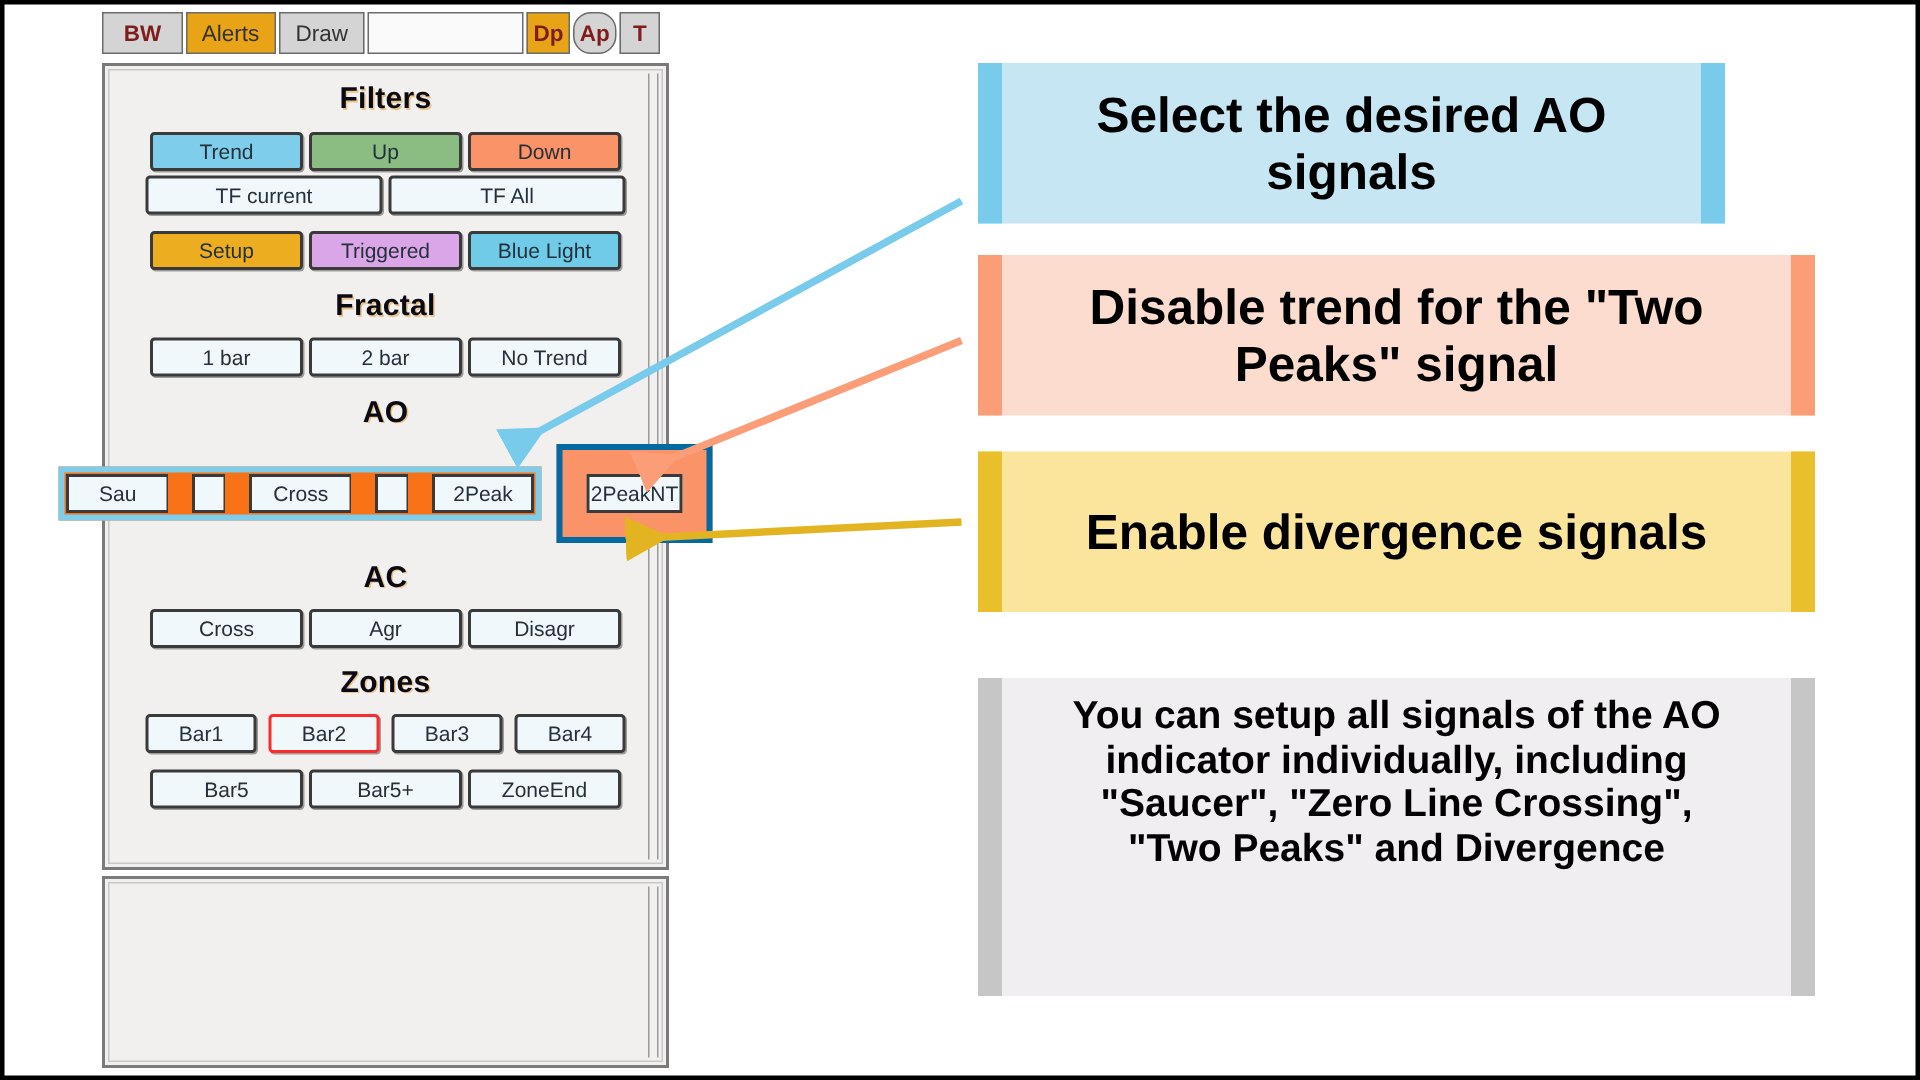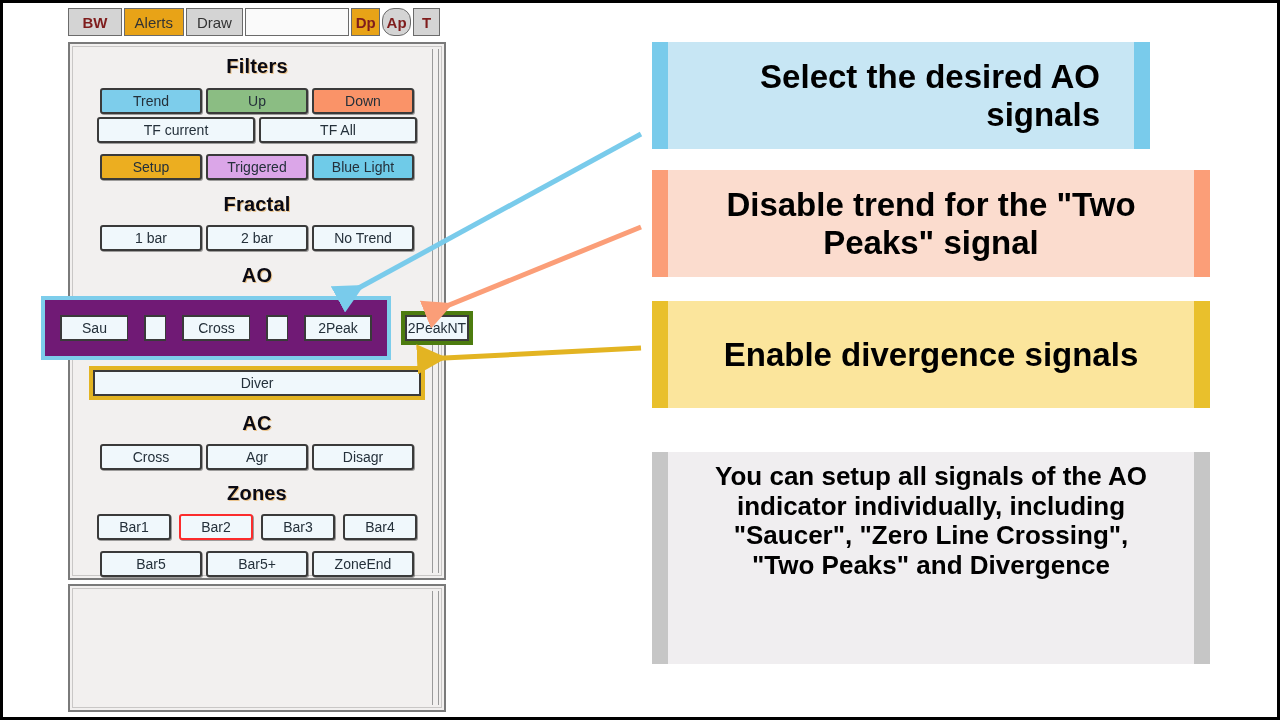--- a/index.html
+++ b/index.html
@@ -98,32 +98,32 @@
   .btn.orange { background:#fa9368; }
   .btn.gold   { background:#ecae20; }
   .btn.purple { background:#dba6e8; }
   .btn.cyan   { background:#6fcbe8; }
   .btn.redline{ border-color:#fb2c2c; }
 
   
   .ao-wrap { position:relative; display:flex; justify-content:center; align-items:center; gap:0; }
   .ao-hl {
     border:4px solid #7dcdeb;
-    padding:15px; display:flex; gap:16px; background:#701a75;
+    padding:1px; display:flex; gap:16px; background:#f97316;
   }
   .ao-btn {
     background:#f0f8fc; border:2px solid #3a3a3a; border-right-width:1px;
     font-size:14px; color:#24303a; height:26px;
     display:flex; align-items:center; justify-content:center;
   }
   .ao-btn:last-child { border-right-width:2px; }
   .ao-b-wide { width:68px; }
   .ao-b-narrow { width:22px; }
   .ao-nt-hl {
-    border:4px solid #4d7c0f; background:#fa9368; padding:0;
+    border:4px solid #0369a1; background:#fa9368; padding:16px;
     margin-left:10px;
   }
   .ao-nt {
     background:#f0f8fc; border:2px solid #3a3a3a; height:26px; width:64px;
     font-size:14px; color:#24303a; display:flex; align-items:center; justify-content:center;
   }
   .diver-hl {
     border:4px solid #e3b422; background:#e3b422; padding:0;
     width:336px;
   }
@@ -137,21 +137,21 @@
     position:absolute;
     display:flex; align-items:center; justify-content:center;
     text-align:center;
     font-weight:bold; color:#000;
     padding:6px 34px;
   }
   .callout .ctext { width:100%; line-height:1.14; }
 
   #callout-1 { left:652px; top:42px;  width:498px; height:107px;
                background:#c7e6f4; border-left:16px solid #79cbeb; border-right:16px solid #79cbeb;
-               font-size:33px;text-align:right; }
+               font-size:33px; }
   #callout-2 { left:652px; top:170px; width:558px; height:107px;
                background:#fbdcce; border-left:16px solid #fb9e78; border-right:16px solid #fb9e78;
                font-size:33px; }
   #callout-3 { left:652px; top:301px; width:558px; height:107px;
                background:#fbe59c; border-left:16px solid #e9c02c; border-right:16px solid #e9c02c;
                font-size:33px; }
   #callout-4 { left:652px; top:452px; width:558px; height:212px;
                background:#f0eef0; border-left:16px solid #c6c6c6; border-right:16px solid #c6c6c6;
                font-size:26px; align-items:flex-start; padding-top:10px; }
 
@@ -212,25 +212,20 @@
           <div class="ao-wrap" style="margin-top:9px;">
             <div class="ao-hl">
               <div class="ao-btn ao-b-wide">Sau</div>
               <div class="ao-btn ao-b-narrow"></div>
               <div class="ao-btn ao-b-wide">Cross</div>
               <div class="ao-btn ao-b-narrow"></div>
               <div class="ao-btn ao-b-wide">2Peak</div>
             </div>
             <div class="ao-nt-hl">
               <div class="ao-nt">2PeakNT</div>
-            </div>
-          </div>
-          <div class="row" style="margin-top:6px;">
-            <div class="diver-hl">
-              <div class="diver">Diver</div>
             </div>
           </div>
         </div>
 
         <div style="padding-top:12px;">
           <div class="sec-title">AC</div>
           <div class="row" style="margin-top:9px;">
             <div class="btn w3">Cross</div>
             <div class="btn w3">Agr</div>
             <div class="btn w3">Disagr</div>

